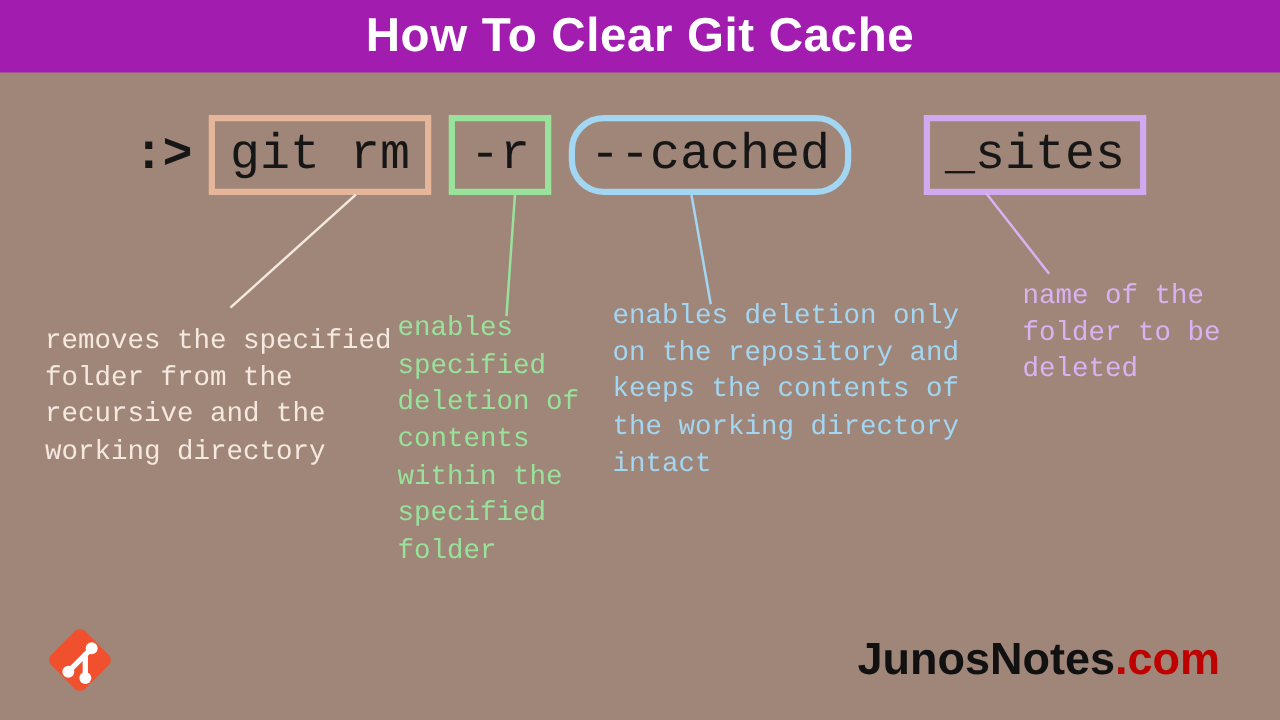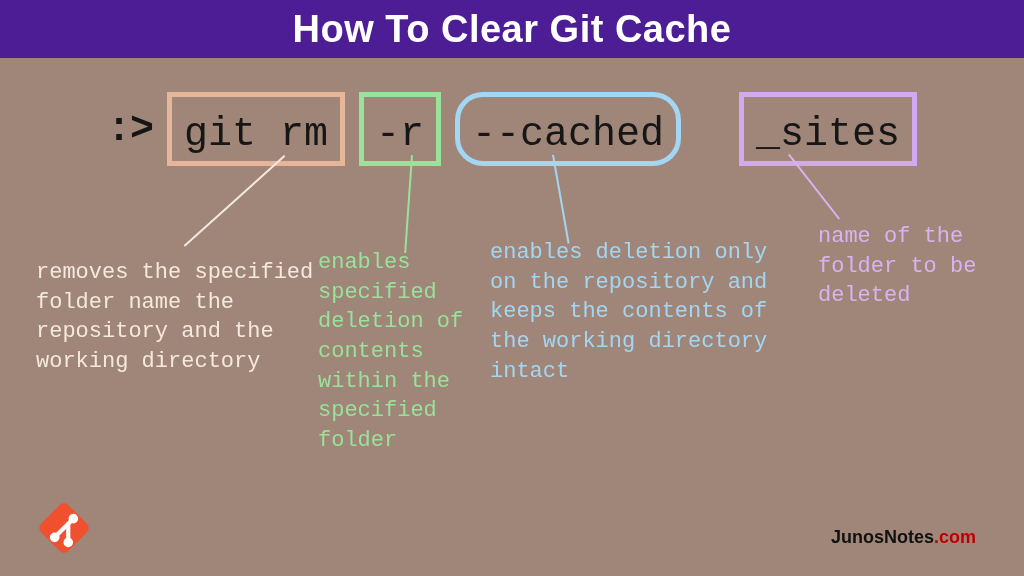--- a/index.html
+++ b/index.html
@@ -7,21 +7,21 @@
     width: 1024px;
     height: 576px;
     background: #9f8678;
     font-family: "Courier New", monospace;
     position: relative;
     overflow: hidden;
   }
   .header {
     width: 100%;
     height: 58px;
-    background: #4c1d95;
+    background: #a21caf;
     display: flex;
     align-items: center;
     justify-content: center;
   }
   .header-title {
     color: #fff;
     font-family: Arial, Helvetica, sans-serif;
     font-weight: 800;
     font-size: 38px;
     letter-spacing: 0.5px;
@@ -40,21 +40,21 @@
     color: #161616;
     font-size: 40px;
     font-weight: 700;
     font-family: "Courier New", monospace;
     letter-spacing: -1px;
   }
   .token {
     font-size: 40px;
     font-family: "Courier New", monospace;
     color: #161616;
-    padding: 16px 12px 4px 12px;
+    padding: 6px 12px 4px 12px;
     border: 5px solid;
     line-height: 1.1;
   }
   .tok-cmd  { border-color: #e6b69a; }
   .tok-flag { border-color: #99e29b; }
   .tok-opt  { border-color: #a3d6f3; border-radius: 28px; }
   .tok-arg  { border-color: #d2a8f0; margin-left: 44px; }
 
   .desc {
     position: absolute;
@@ -94,21 +94,21 @@
     color: #111;
     letter-spacing: -2px;
   }
 
   .site {
     position: absolute;
     right: 48px;
     bottom: 28px;
     font-family: Arial, Helvetica, sans-serif;
     font-weight: 900;
-    font-size: 18px;
+    font-size: 36px;
   }
   .site .black { color: #111; }
   .site .red   { color: #bf0000; }
 </style>
 </head>
 <body>
 
 <div class="header">
   <div class="header-title">How To Clear Git Cache</div>
 </div>
@@ -119,21 +119,21 @@
   <span class="token tok-flag">-r</span>
   <span class="token tok-opt">--cached</span>
   <span class="token tok-arg">_sites</span>
 </div>
 
 <div class="connector conn-cmd" style="left:284px; top:155px; height:135px; transform: rotate(48deg);"></div>
 <div class="connector conn-flag" style="left:411px; top:155px; height:98px;  transform: rotate(4deg);"></div>
 <div class="connector conn-opt" style="left:552px; top:155px; height:90px;  transform: rotate(-10deg);"></div>
 <div class="connector conn-arg" style="left:788px; top:155px; height:82px;  transform: rotate(-38deg);"></div>
 
-<div class="desc desc-cmd">removes the specified folder name the repository and the working directory</div>
+<div class="desc desc-cmd">removes the specified folder from the recursive and the working directory</div>
 <div class="desc desc-flag">enables specified deletion of contents within the specified folder</div>
 <div class="desc desc-opt">enables deletion only on the repository and keeps the contents of the working directory intact</div>
 <div class="desc desc-arg">name of the folder to be deleted</div>
 
 <div class="git-logo">
   <svg width="60" height="60" viewBox="0 0 100 100">
     <g transform="rotate(45 50 50)">
       <rect x="18" y="18" width="64" height="64" rx="10" fill="#f1502f"></rect>
       <line x1="50" y1="28" x2="50" y2="72" stroke="#fff" stroke-width="7" stroke-linecap="round"></line>
       <line x1="50" y1="40" x2="72" y2="62" stroke="#fff" stroke-width="7" stroke-linecap="round"></line>

